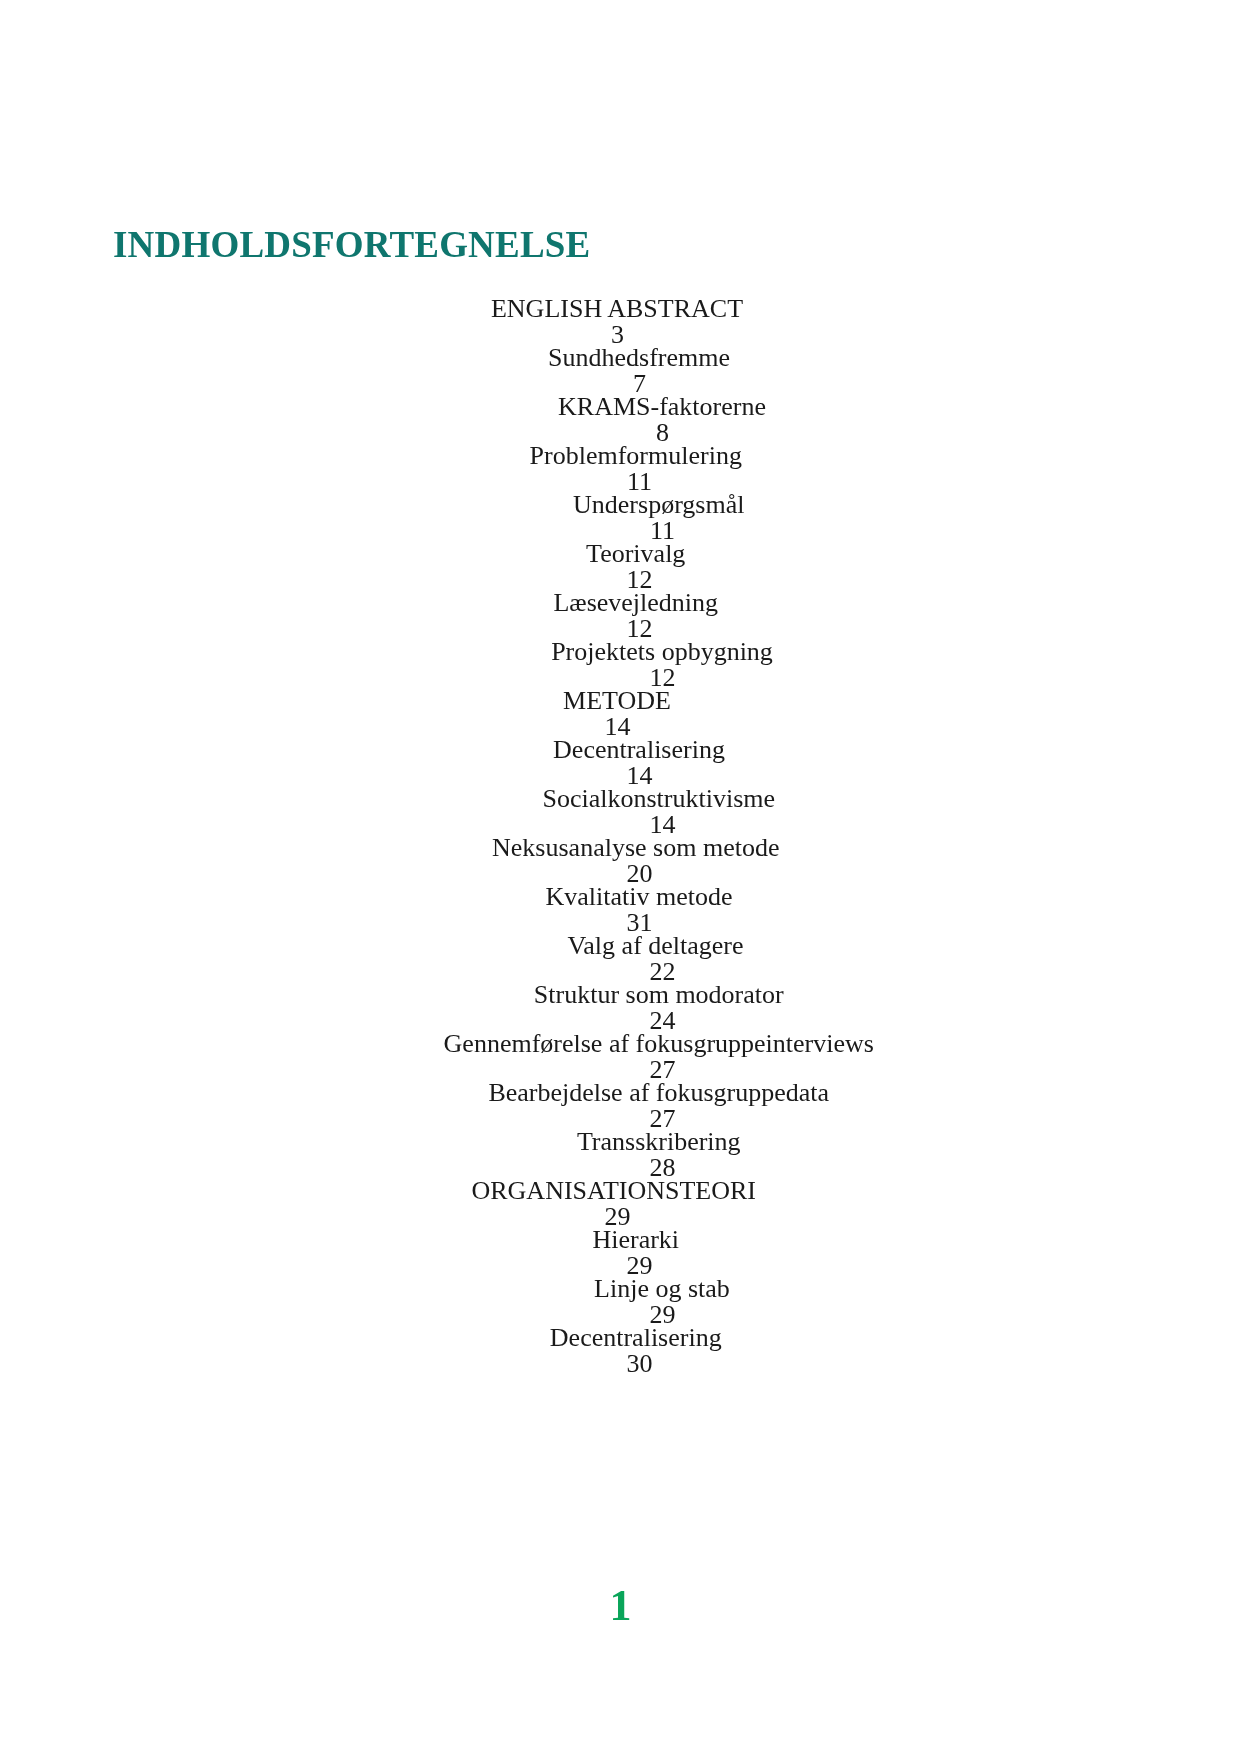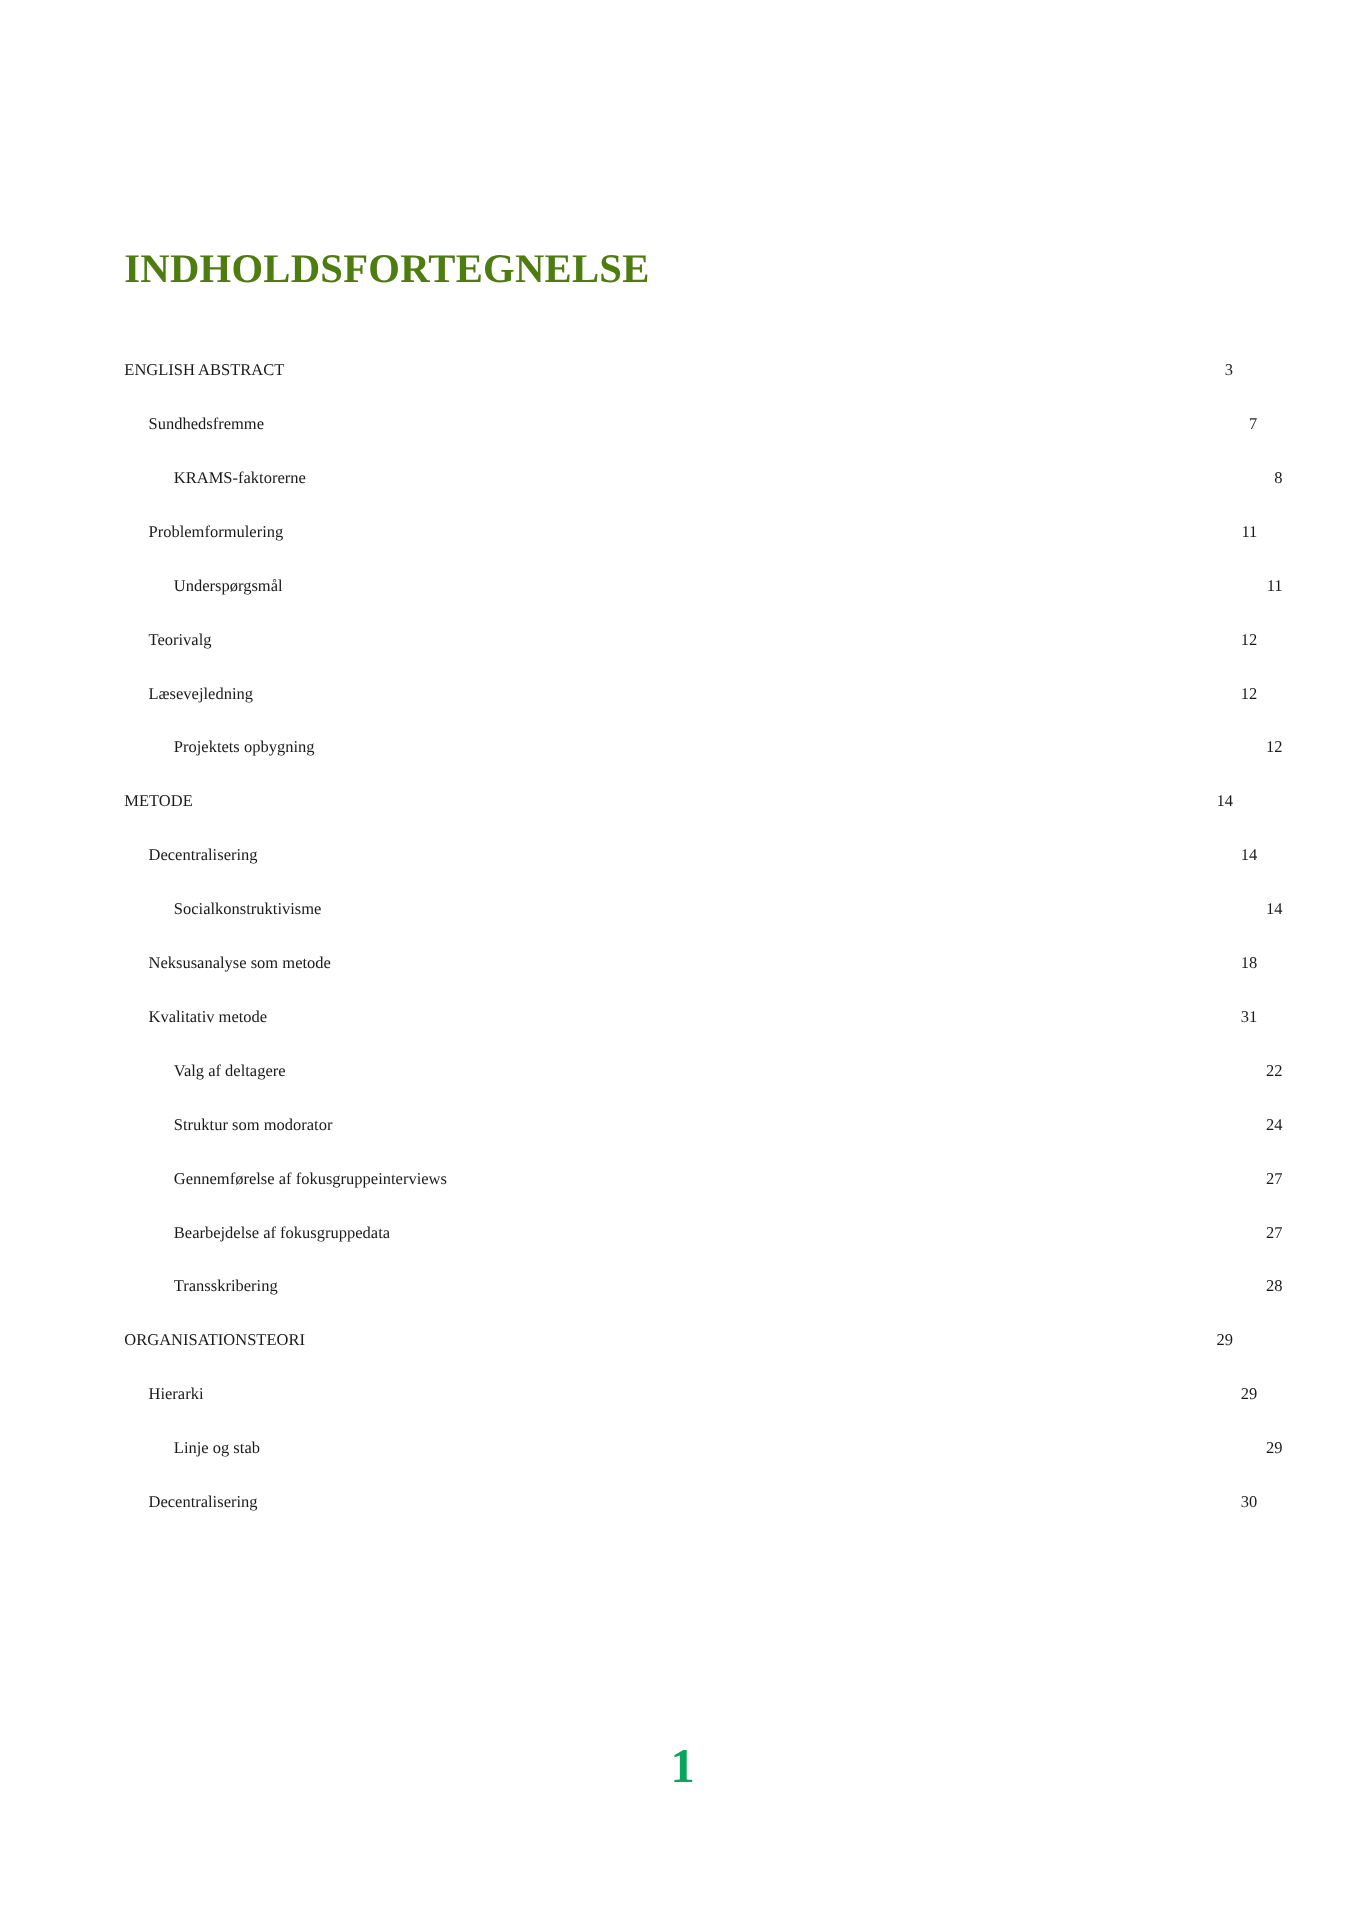--- a/index.html
+++ b/index.html
@@ -18,37 +18,38 @@
     color: #000000;
   }
   .toc-title {
     position: absolute;
     left: 113px;
     top: 198px;
     font-family: "Liberation Serif", "DejaVu Serif", serif;
     font-weight: bold;
     font-size: 37px;
     letter-spacing: 0.2px;
-    color: #4d7c0f;
+    color: #0f766e;
     white-space: nowrap;
   }
   .toc-list {
     position: absolute;
     left: 113px;
     top: 296px;
     width: 1008px;
   }
   .toc-row {
     display: flex;
-    align-items: flex-end;
+    align-items: center;
     width: 100%;
-    font-size: 15px;
+    font-size: 26px;
     line-height: 1.0;
     height: 49px;
     color: #1a1a1a;
+    flex-direction: column;
   }
   .toc-row.lvl1 { padding-left: 0px; }
   .toc-row.lvl2 { padding-left: 22px; }
   .toc-row.lvl3 { padding-left: 45px; }
 
   .toc-label {
     white-space: pre;
     flex: 0 0 auto;
   }
   .toc-leader {
@@ -145,21 +146,21 @@
         <span class="toc-page">14</span>
       </div>
       <div class="toc-row lvl3">
         <span class="toc-label">Socialkonstruktivisme </span>
         <span class="toc-leader"></span>
         <span class="toc-page">14</span>
       </div>
       <div class="toc-row lvl2">
         <span class="toc-label">Neksusanalyse som metode </span>
         <span class="toc-leader"></span>
-        <span class="toc-page">18</span>
+        <span class="toc-page">20</span>
       </div>
       <div class="toc-row lvl2">
         <span class="toc-label">Kvalitativ metode</span>
         <span class="toc-leader"></span>
         <span class="toc-page">31</span>
       </div>
       <div class="toc-row lvl3">
         <span class="toc-label">Valg af deltagere  </span>
         <span class="toc-leader"></span>
         <span class="toc-page">22</span>

